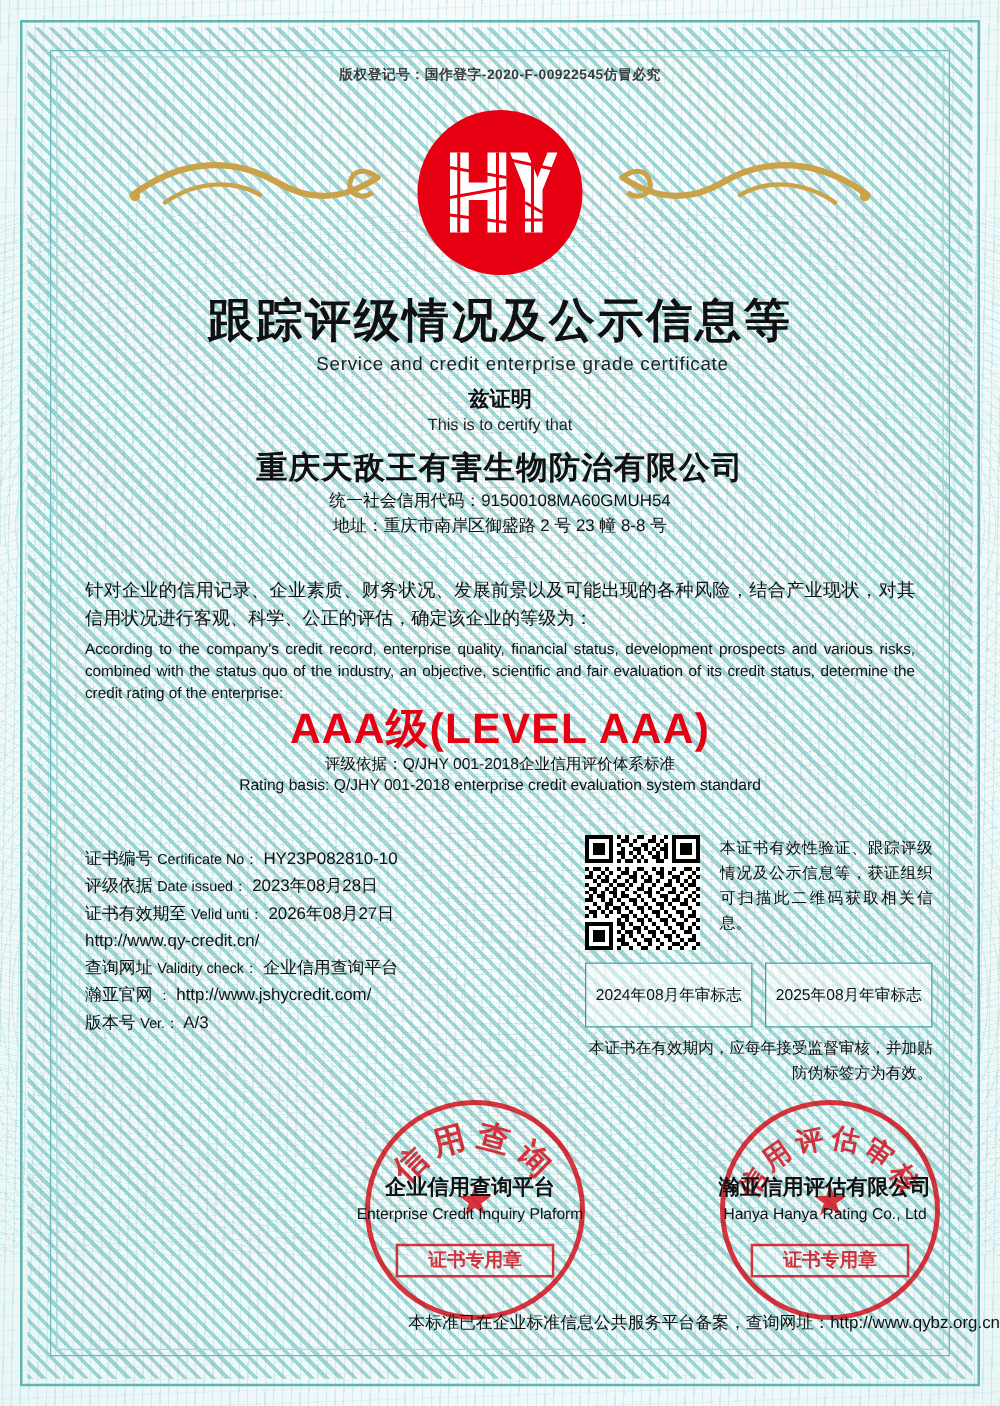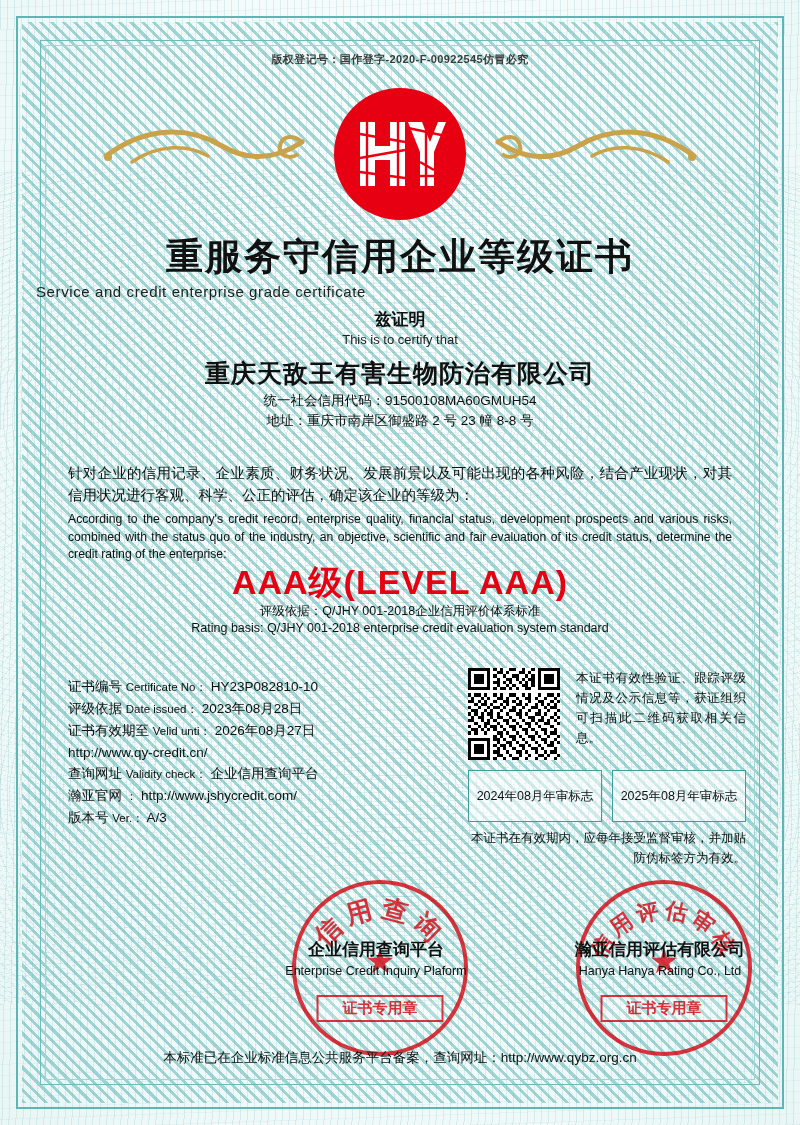--- a/index.html
+++ b/index.html
@@ -118,21 +118,21 @@
     text-align: center;
     font-size: 37px;
     font-weight: bold;
     letter-spacing: 2px;
     color: #111;
   }
   .title-en {
     position: absolute;
     top: 283px;
     left: 0; right: 0;
-    text-align: left;
+    text-align: center;
     font-size: 15px;
     color: #222;
     letter-spacing: 0.6px;
     padding-left: 36px;
   }
   .certify-cn {
     position: absolute;
     top: 308px;
     left: 0; right: 0;
     text-align: center;
@@ -341,21 +341,21 @@
   }
   .org.left { left: 268px; width: 216px; }
   .org.right { left: 552px; width: 216px; }
   .org .cn { font-size: 17px; font-weight: bold; }
   .org .en { font-size: 12.5px; margin-top: 3px; }
 
   .footer {
     position: absolute;
     bottom: 58px;
     left: 0; right: 0;
-    text-align: center;
+    text-align: right;
     font-size: 13.5px;
     color: #111;
   }
 </style>
 </head>
 <body>
 
 <div class="cert">
 
   <div class="bg-texture"></div>
@@ -398,21 +398,21 @@
           <path d="M44 8 L44 72"></path>
           <path d="M54 14 L92 22"></path>
           <path d="M66 48 L80 56"></path>
           <path d="M66 62 L80 62"></path>
           <path d="M72 8 L72 72"></path>
         </g>
       </svg>
     </div>
   </div>
 
-  <div class="title-cn">重服务守信用企业等级证书</div>
+  <div class="title-cn">跟踪评级情况及公示信息等</div>
   <div class="title-en">Service and credit enterprise grade certificate</div>
 
   <div class="certify-cn">兹证明</div>
   <div class="certify-en">This is to certify that</div>
 
   <div class="company">重庆天敌王有害生物防治有限公司</div>
   <div class="credit-code">统一社会信用代码：91500108MA60GMUH54</div>
   <div class="address">地址：重庆市南岸区御盛路 2 号 23 幢 8-8 号</div>
 
   <div class="body-block">

